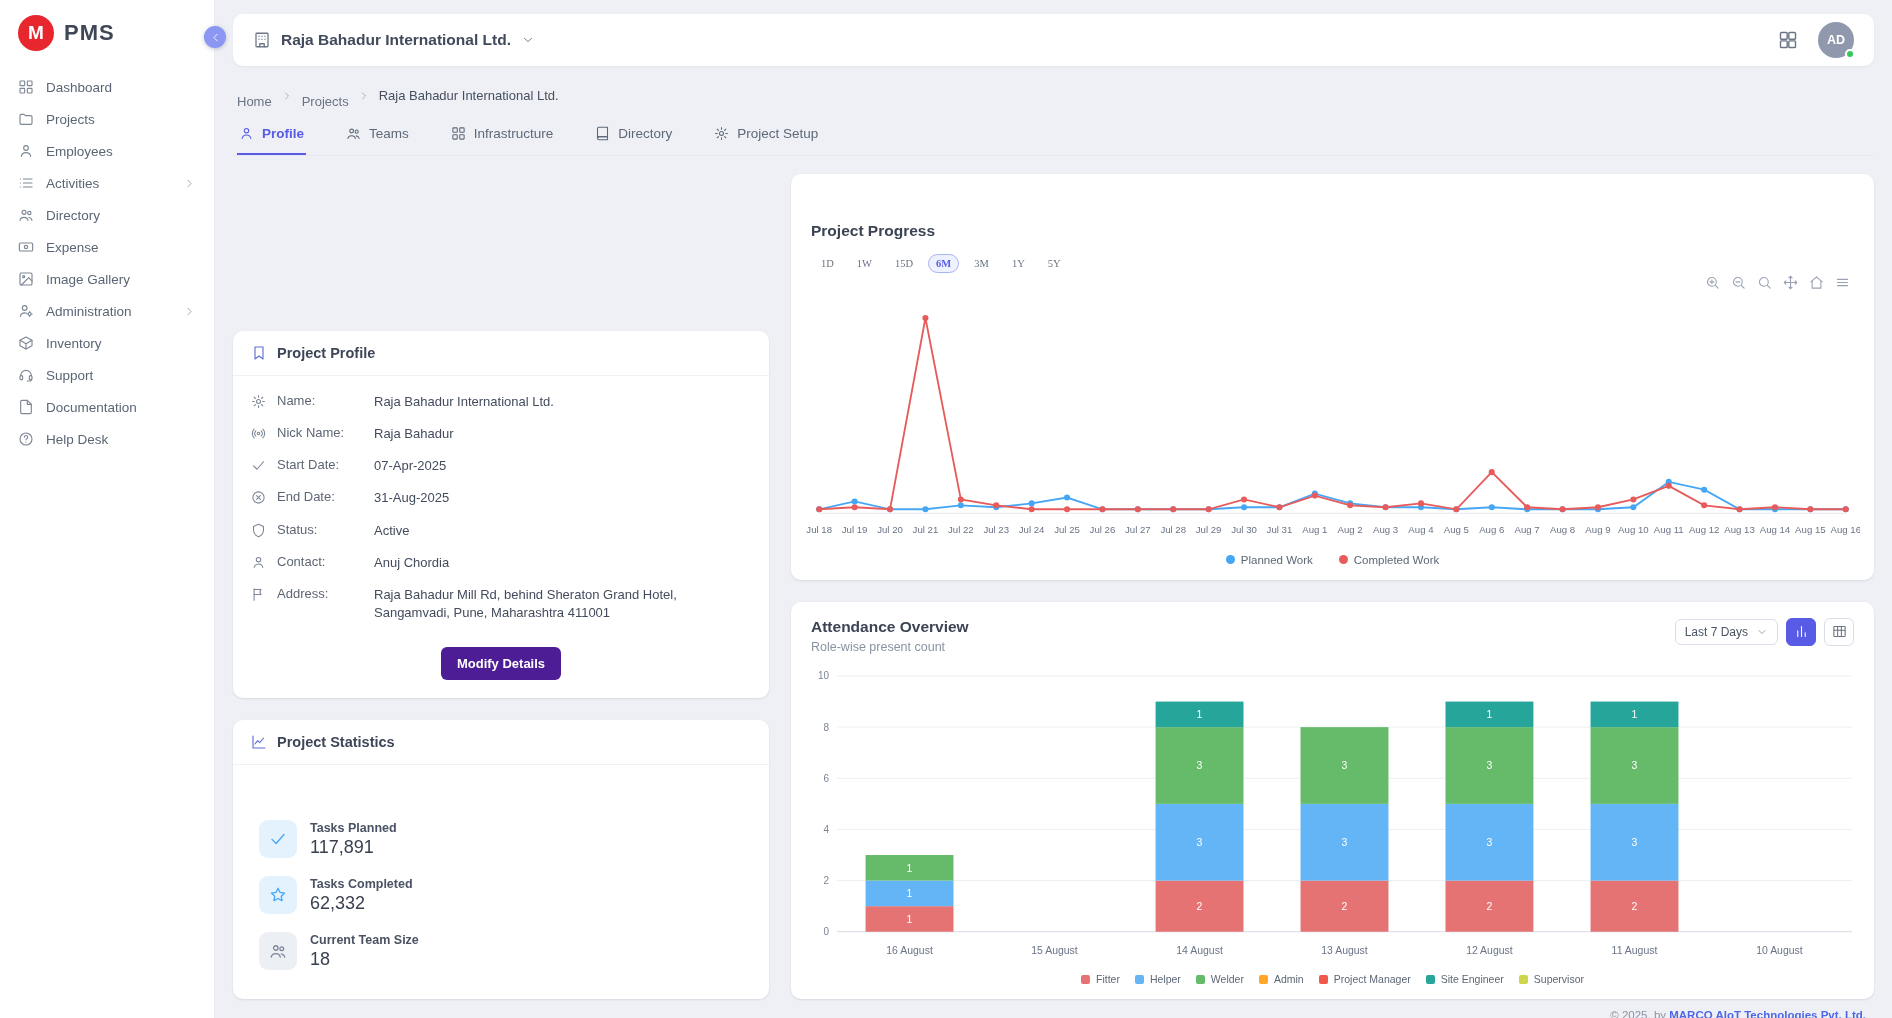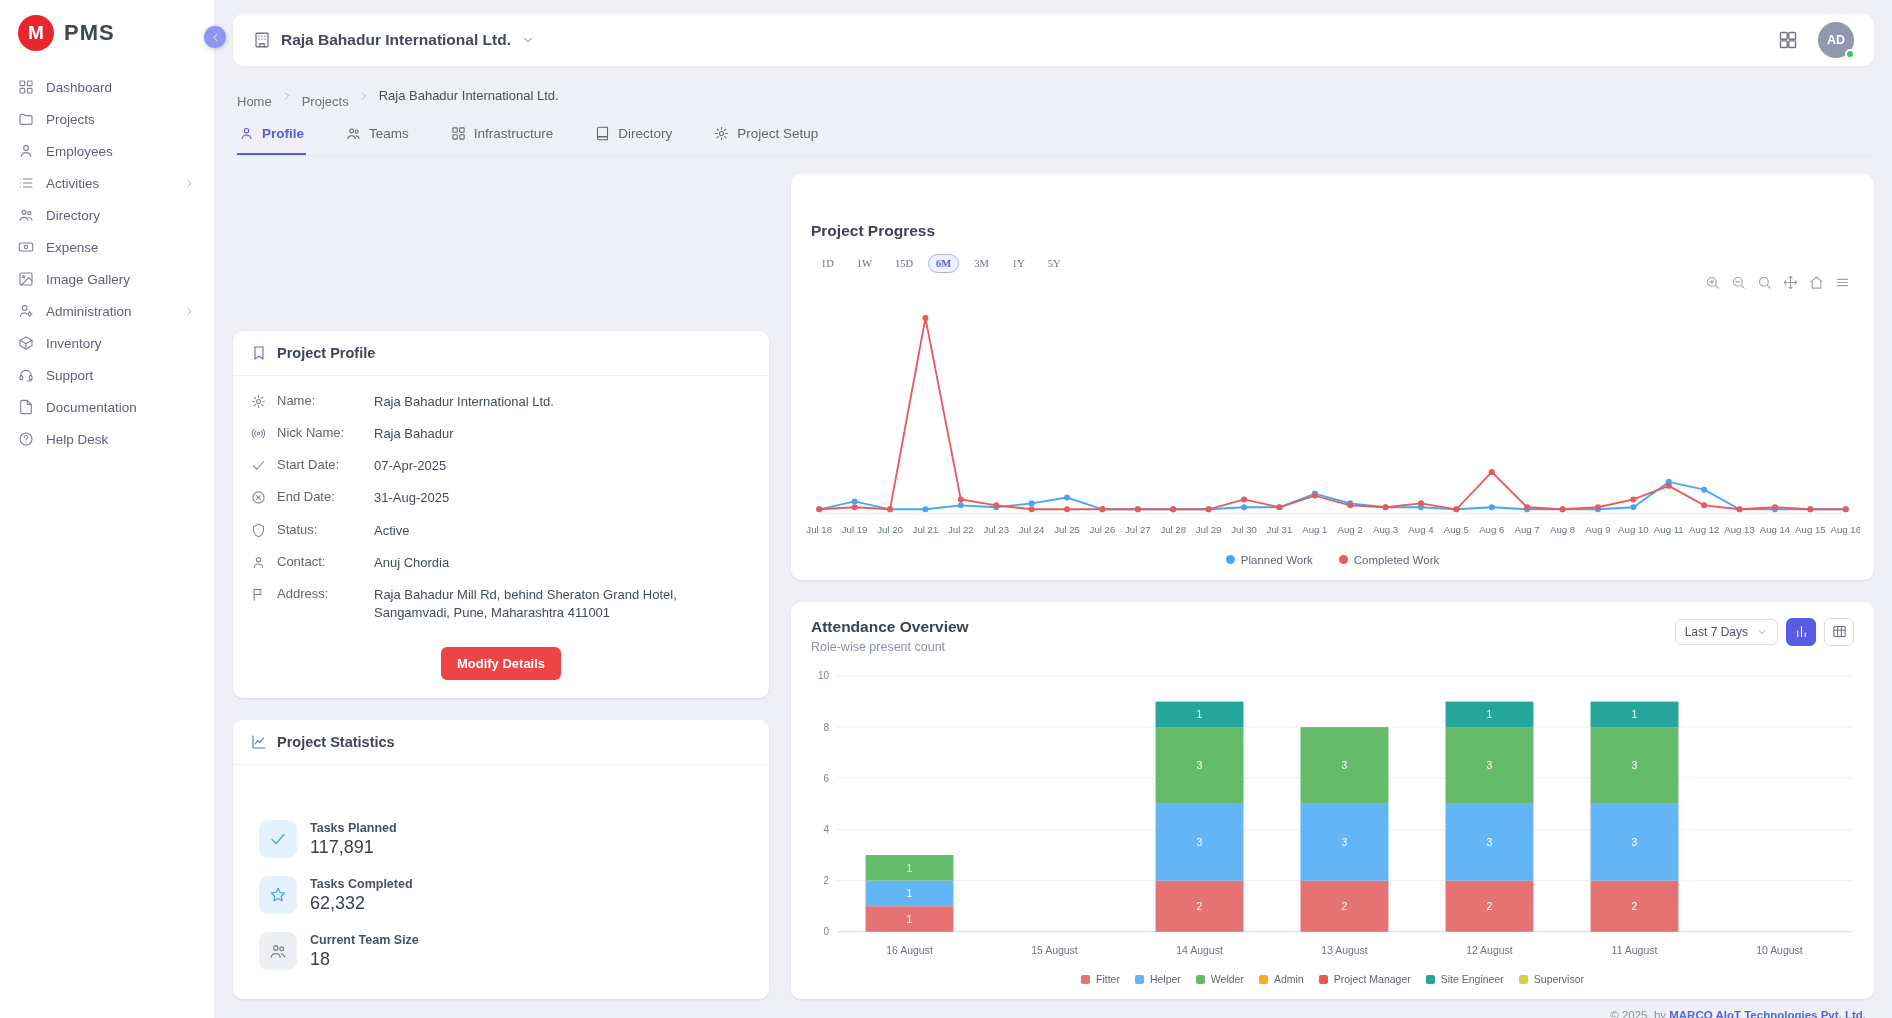--- a/index.html
+++ b/index.html
@@ -52,21 +52,21 @@
   .card { background: #fff; border-radius: 10px; box-shadow: 0 1px 2px rgba(16,24,40,.04), 0 1px 3px rgba(16,24,40,.06); }
   .card-head { display: flex; align-items: center; gap: 10px; padding: 14px 18px; border-bottom: 1px solid #eef0f5; font-size: 14.5px; font-weight: 700; color: #3e4657; }
   .card-head .icn { color: #5f6fd8; }
 
   
   .p-body { padding: 10px 0 4px; }
   .p-row { display: flex; align-items: flex-start; gap: 11px; padding: 7px 18px; font-size: 13px; }
   .p-icon { color: #7c8696; margin-top: 1px; }
   .p-label { width: 86px; flex: none; color: #5d6673; }
   .p-value { color: #434c5d; line-height: 1.4; }
-  .modify-btn { display: block; margin: 14px auto 18px; background: #ef4444; color: #fff; font-size: 13px; font-weight: 600; border: none; border-radius: 6px; padding: 9px 16px; cursor: pointer; font-family: inherit; }
+  .modify-btn { display: block; margin: 14px auto 18px; background: #4c1d95; color: #fff; font-size: 13px; font-weight: 600; border: none; border-radius: 6px; padding: 9px 16px; cursor: pointer; font-family: inherit; }
 
   
   .stats-body { padding: 12px 18px 20px; }
   .gauge-wrap { display: flex; flex-direction: column; align-items: center; margin-top: 4px; }
   .gauge-value { font-size: 22px; color: #3f4857; margin-top: -30px; letter-spacing: .5px; }
   .stat-list { margin-top: 34px; }
   .stat-row { display: flex; align-items: center; gap: 13px; padding: 9px 8px; }
   .stat-ic { width: 38px; height: 38px; border-radius: 9px; display: flex; align-items: center; justify-content: center; flex: none; }
   .stat-label { font-size: 12.5px; color: #4a5363; font-weight: 600; }
   .stat-value { font-size: 18px; color: #39414f; margin-top: 2px; }

